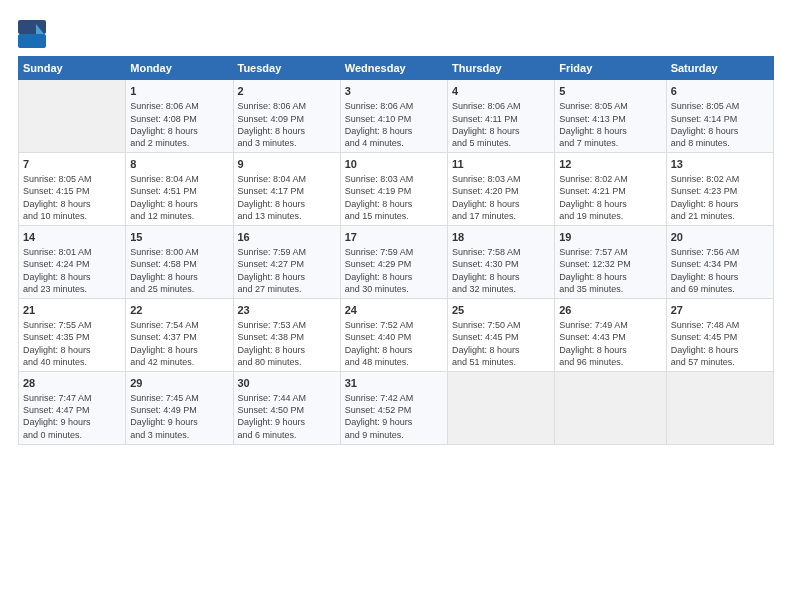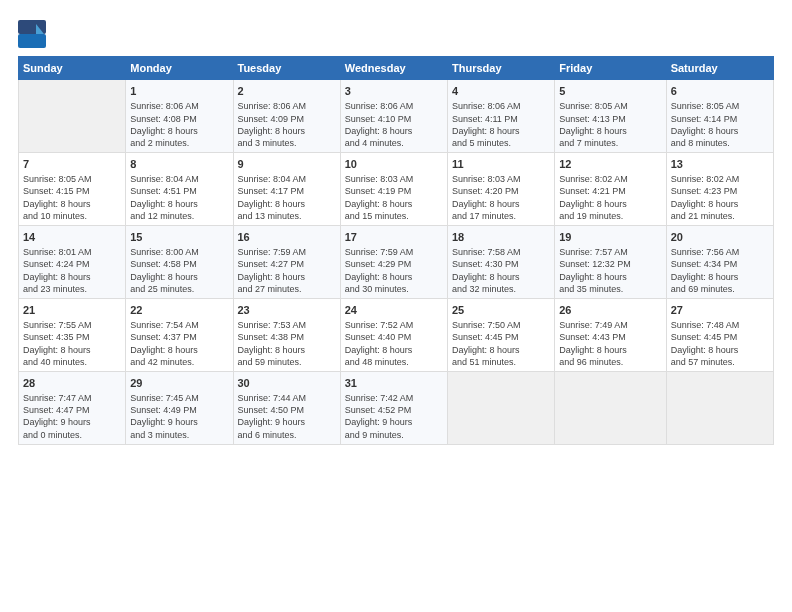--- a/index.html
+++ b/index.html
@@ -293,21 +293,21 @@
             <span class="cell-text">Sunrise: 7:54 AM</span>
             <span class="cell-text">Sunset: 4:37 PM</span>
             <span class="cell-text">Daylight: 8 hours</span>
             <span class="cell-text">and 42 minutes.</span>
           </td>
           <td>
             <span class="day-num">23</span>
             <span class="cell-text">Sunrise: 7:53 AM</span>
             <span class="cell-text">Sunset: 4:38 PM</span>
             <span class="cell-text">Daylight: 8 hours</span>
-            <span class="cell-text">and 59 minutes.</span>
+            <span class="cell-text">and 80 minutes.</span>
           </td>
           <td>
             <span class="day-num">24</span>
             <span class="cell-text">Sunrise: 7:52 AM</span>
             <span class="cell-text">Sunset: 4:40 PM</span>
             <span class="cell-text">Daylight: 8 hours</span>
             <span class="cell-text">and 48 minutes.</span>
           </td>
           <td>
             <span class="day-num">25</span>

